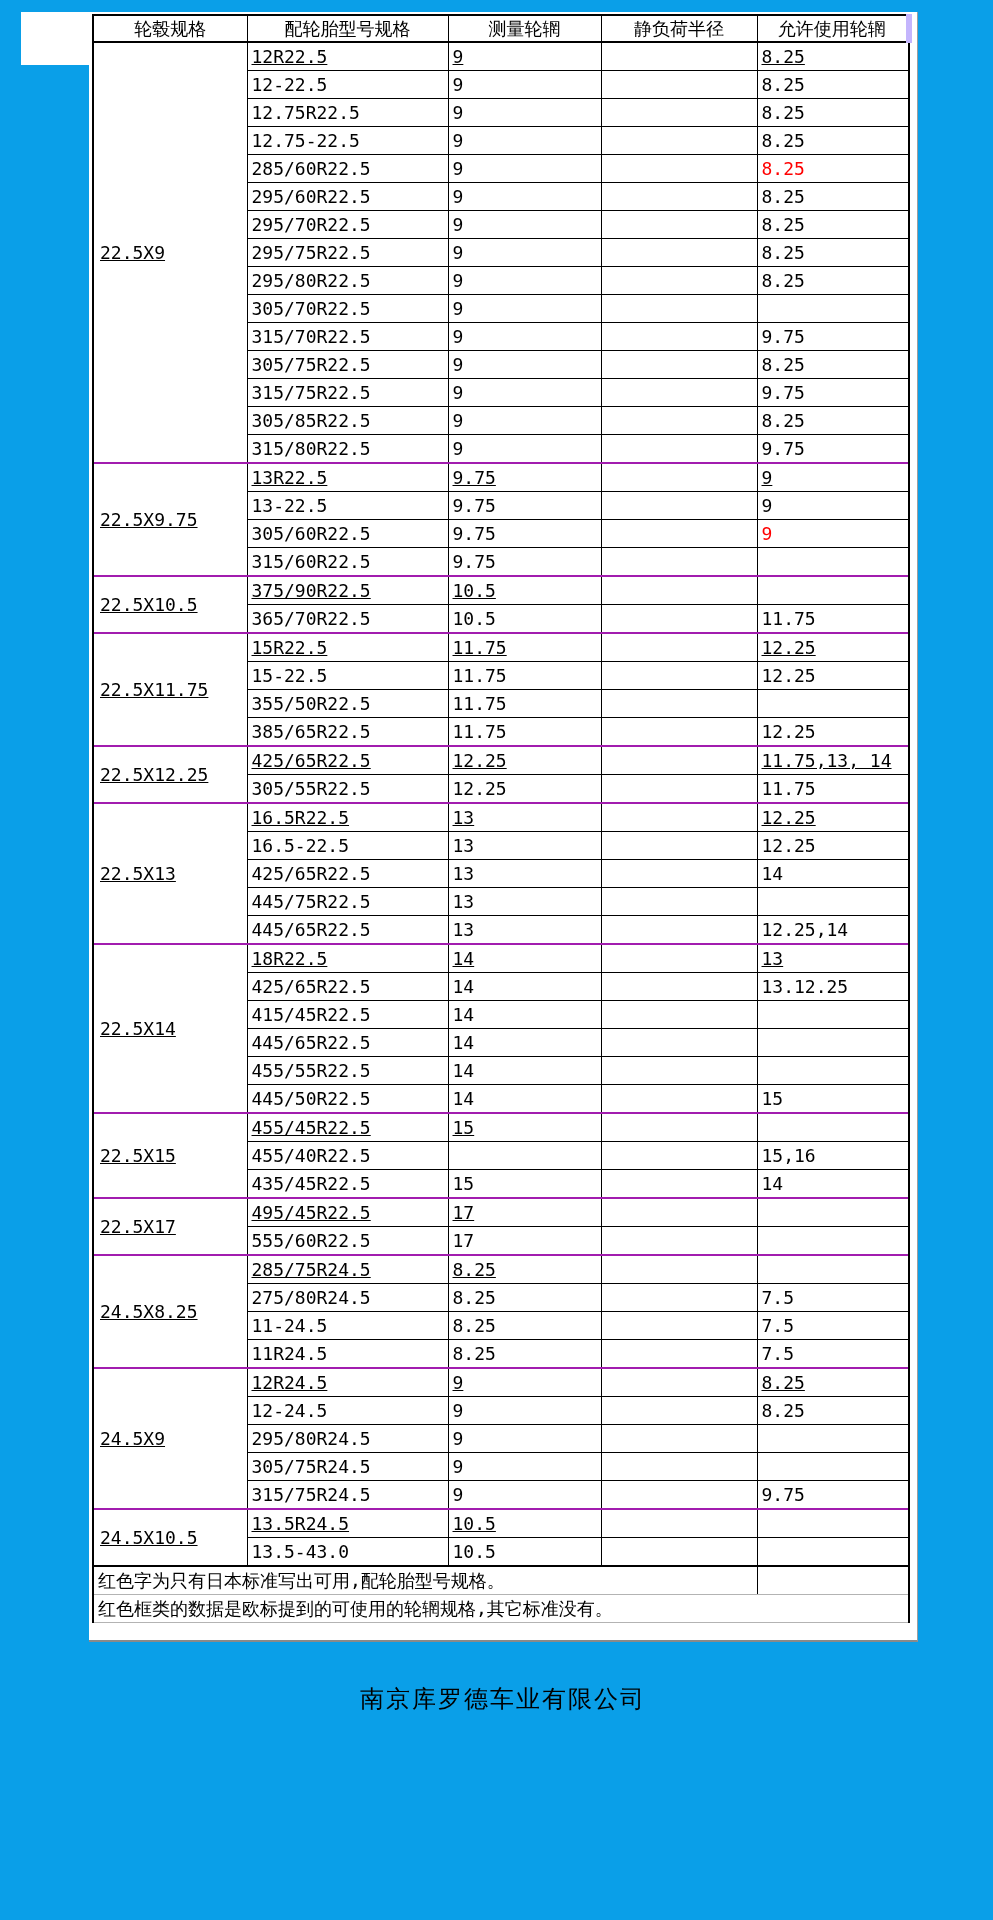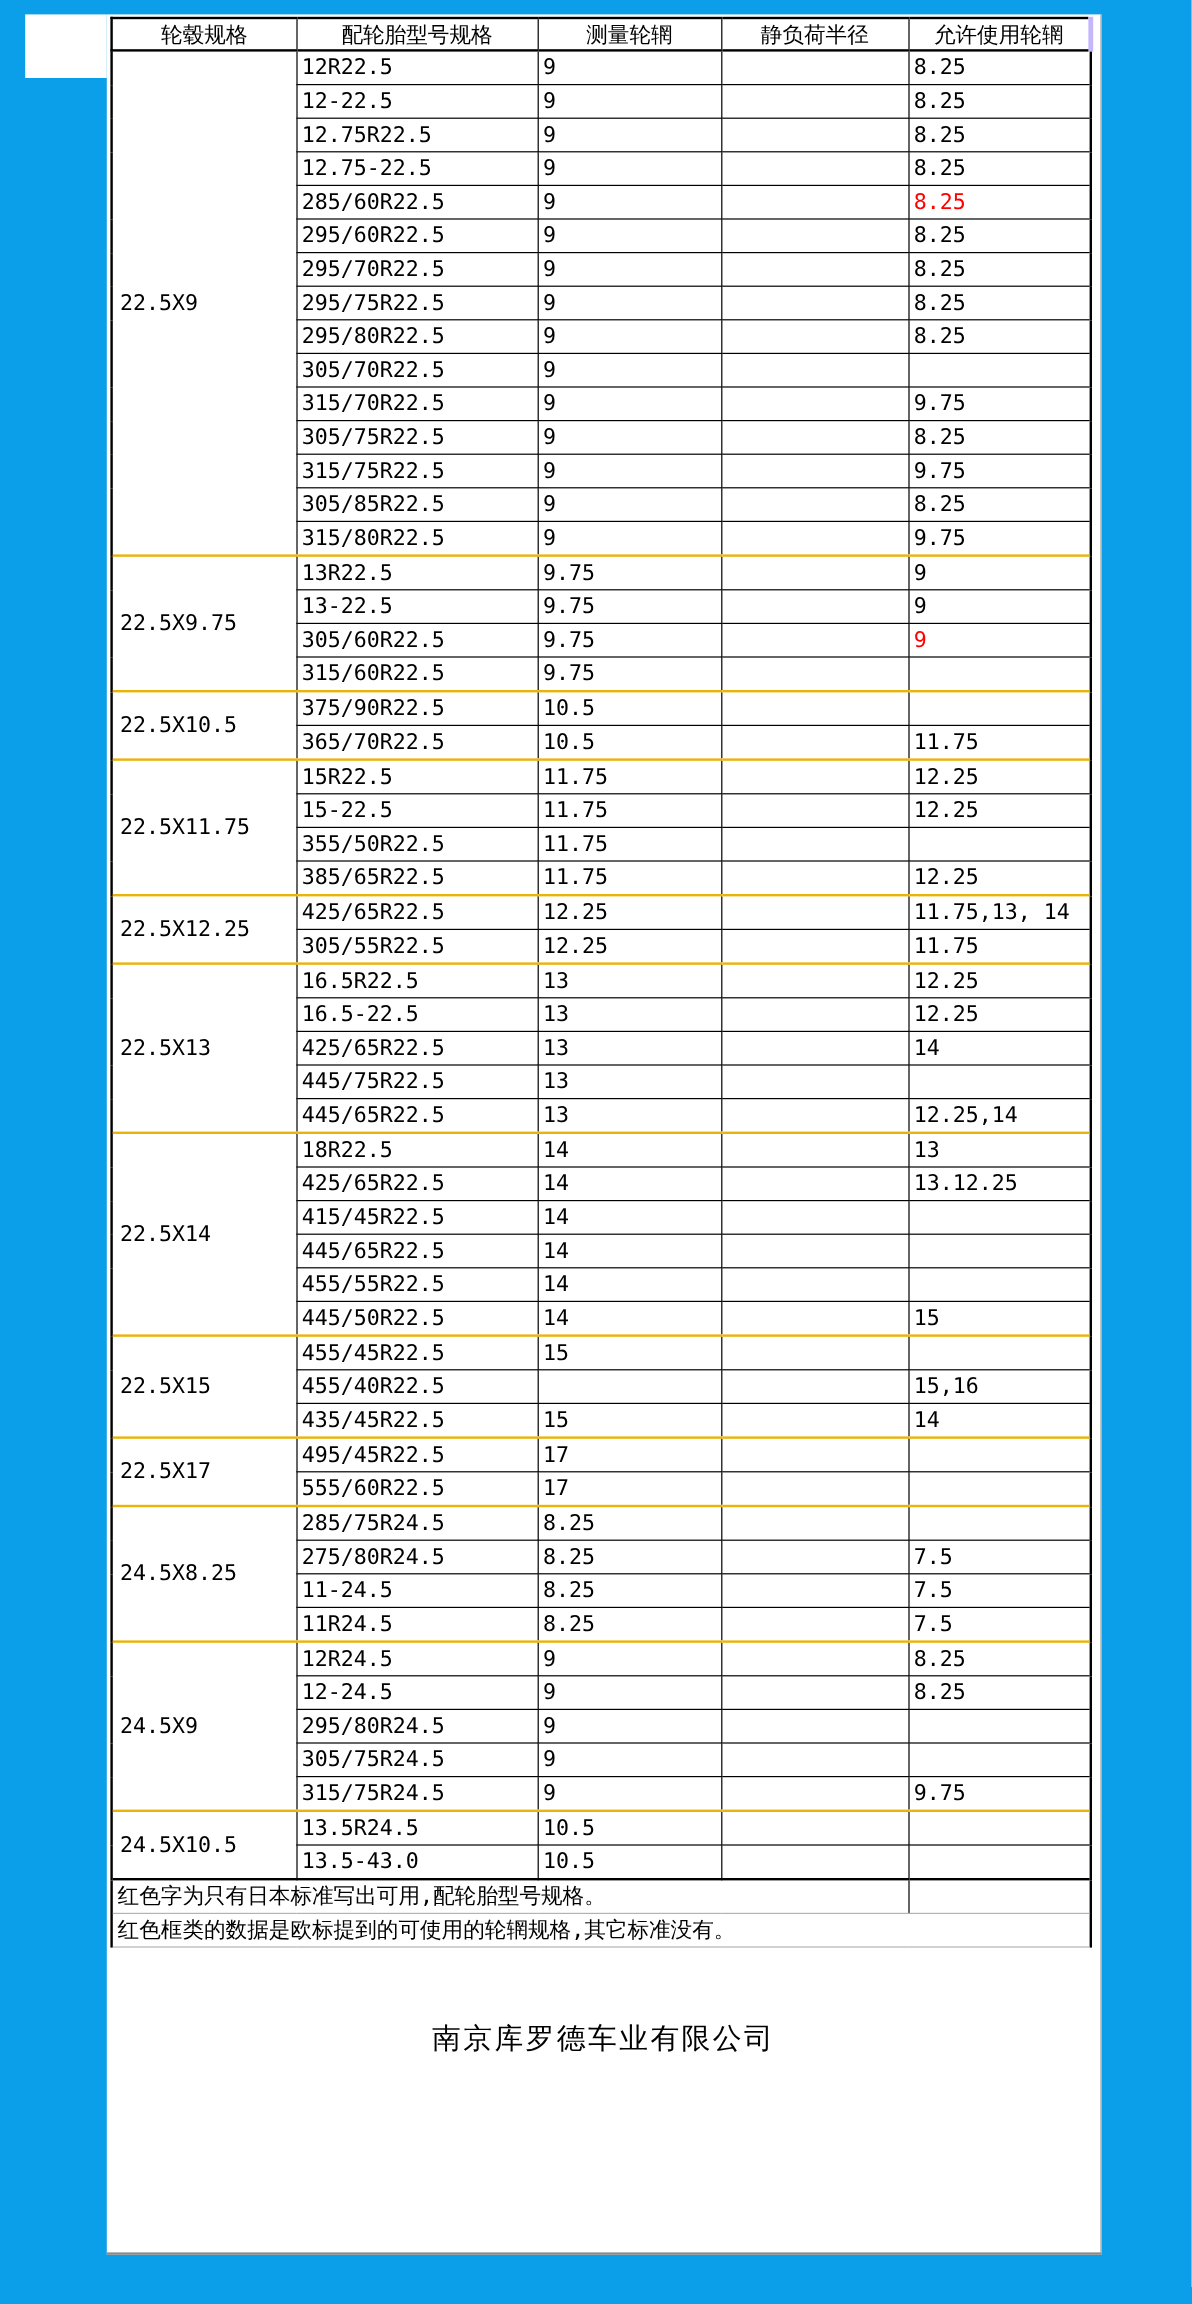--- a/index.html
+++ b/index.html
@@ -9,21 +9,21 @@
     position:relative;
     overflow:hidden;
     font-family:"DejaVu Sans Mono","Liberation Mono",monospace;
     color:#000;
   }
   .notch{
     position:absolute;left:21px;top:12px;width:68px;height:53px;
     background:#ffffff;
   }
   .panel{
-    position:absolute;left:89px;top:12px;width:829px;height:1867px;
+    position:absolute;left:89px;top:12px;width:829px;height:1630px;
     background:#ffffff;
     border-right:1px solid #9e9e9e;
     border-bottom:2px solid #8a8a8a;
     box-sizing:border-box;
   }
   table.spec{
     border-collapse:collapse;
     table-layout:fixed;
     width:816px;
     margin:2px 0 0 3px;
@@ -33,34 +33,34 @@
     text-align:center;
     font-size:18px;
     height:25px;
     border:1px solid #000;
     border-top:2px solid #000;
     border-bottom:2px solid #000;
     padding:0;
     overflow:hidden;white-space:nowrap;
   }
   table.spec th:first-child{border-left:2px solid #000;}
-  table.spec th:last-child{border-right:4px solid #c4b5fd;}
+  table.spec th:last-child{border-right:6px solid #c4b5fd;}
   table.spec td{
     font-size:18px;
     height:27px;
     line-height:27px;
     border:1px solid #000;
     padding:0 2px 0 4px;
     text-align:left;
     vertical-align:middle;
     overflow:hidden;white-space:nowrap;
   }
   table.spec td:last-child{border-right:2px solid #000;}
   table.spec td.hub{border-left:2px solid #000;padding-left:6px;margin-top:14px;}
-  table.spec tr.gf td{border-top:2px solid #eab308;}
+  table.spec tr.gf td{border-top:2px solid #a21caf;text-decoration:underline;}
   table.spec td.red{color:#ff0000;}
   
   table.spec tr.note-row td{
     border-top:2px solid #000;
     border-bottom:1px solid #b3b3b3;
     border-left:none;border-right:1px solid #000;
   }
   table.spec tr.note-row td:first-child{border-left:2px solid #000;}
   table.spec tr.note-row td:last-child{border-right:2px solid #000;}
   table.spec tr.note-row2 td{

